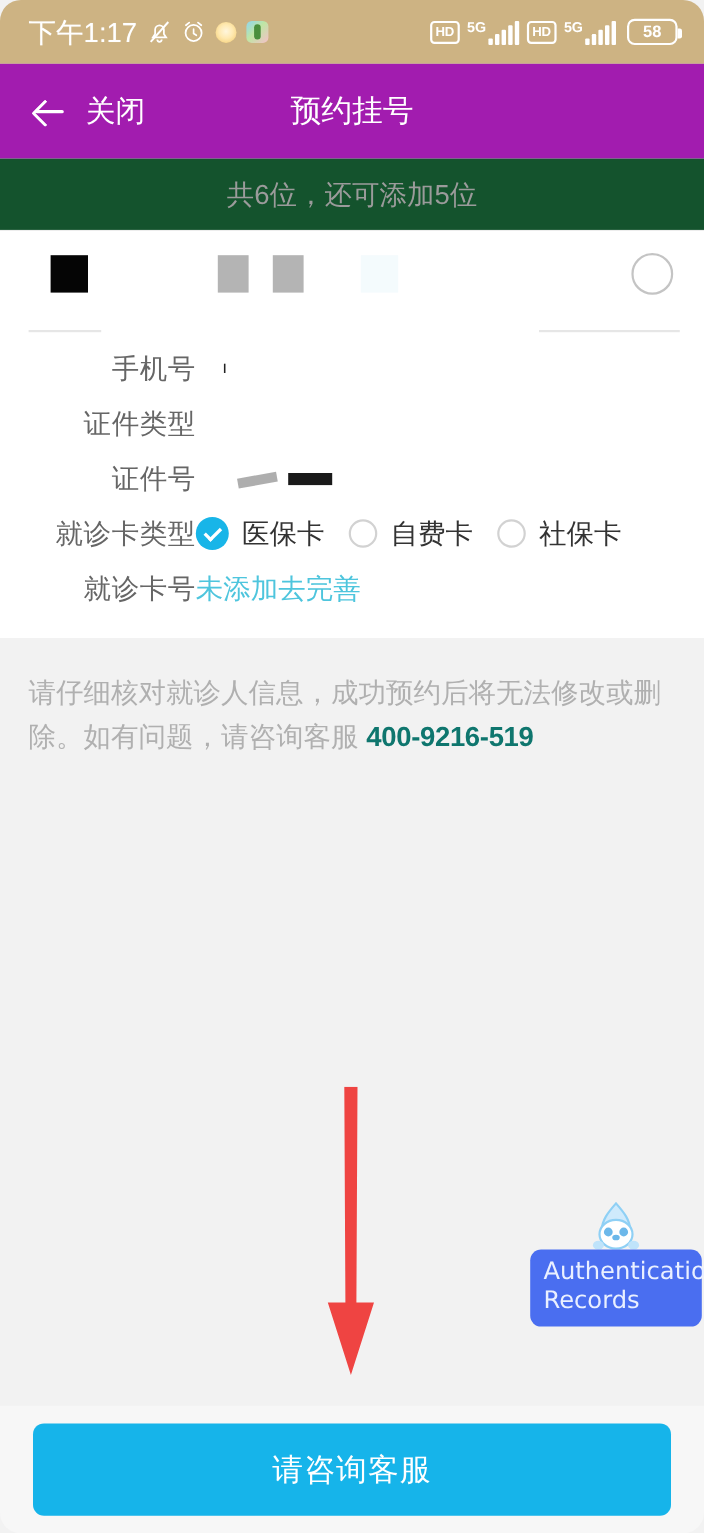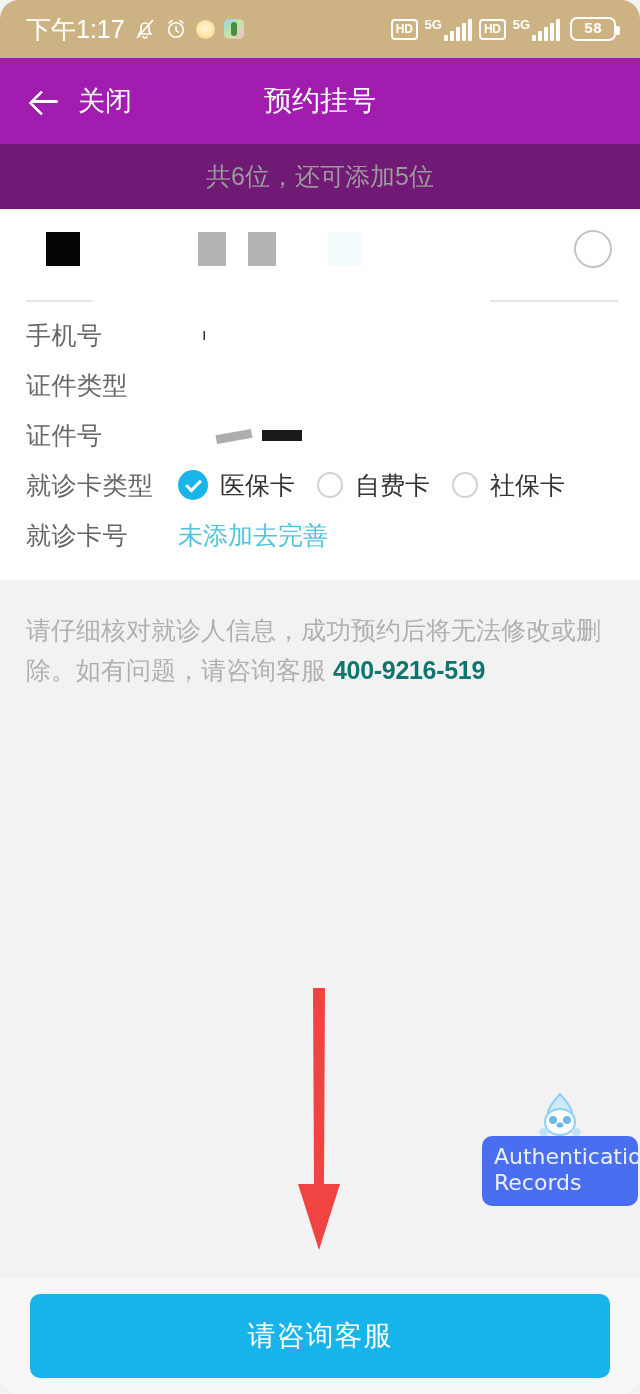--- a/index.html
+++ b/index.html
@@ -85,21 +85,21 @@
     border-radius: 7px;
     display: flex; align-items: center; justify-content: center;
     margin-left: 3px;
   }
   .battery::after{
     content:"";
     position:absolute; right:-6px; top:7px;
     width:4px; height:9px; border-radius:0 2px 2px 0;
     background:#ffffff;
   }
-  .battery span { color:#ffffff; font-size: 15px; line-height: 15px; font-weight: bold; font-family: Liberation Mono, monospace; }
+  .battery span { color:#ffffff; font-size: 15px; line-height: 15px; font-weight: bold; }
 
   
   .appbar {
     height: 86px;
     background: #a21caf;
     display: flex;
     align-items: center;
     position: relative;
     padding: 0 30px;
   }
@@ -124,32 +124,33 @@
     left: 0; right: 0;
     text-align: center;
     color: #ffffff;
     font-size: 28px;
     pointer-events: none;
   }
 
   
   .count-strip {
     height: 66px;
-    background: #701a75;
+    background: #14532d;
     display: flex;
     align-items: center;
     justify-content: center;
     border-bottom: 1px solid #ededed;
   }
   .count-text { color: #9b9b9b; font-size: 25px; }
 
   
   .card {
     background: #ffffff;
     padding: 22px 0 20px 0;
+    text-align: right;
   }
   .name-row {
     display: flex;
     align-items: flex-start;
     justify-content: space-between;
     padding: 0 28px 0 44px;
     position: relative;
     height: 78px;
   }
   .redact-group { display:flex; align-items:center; gap: 0; position: relative; width: 470px; }

